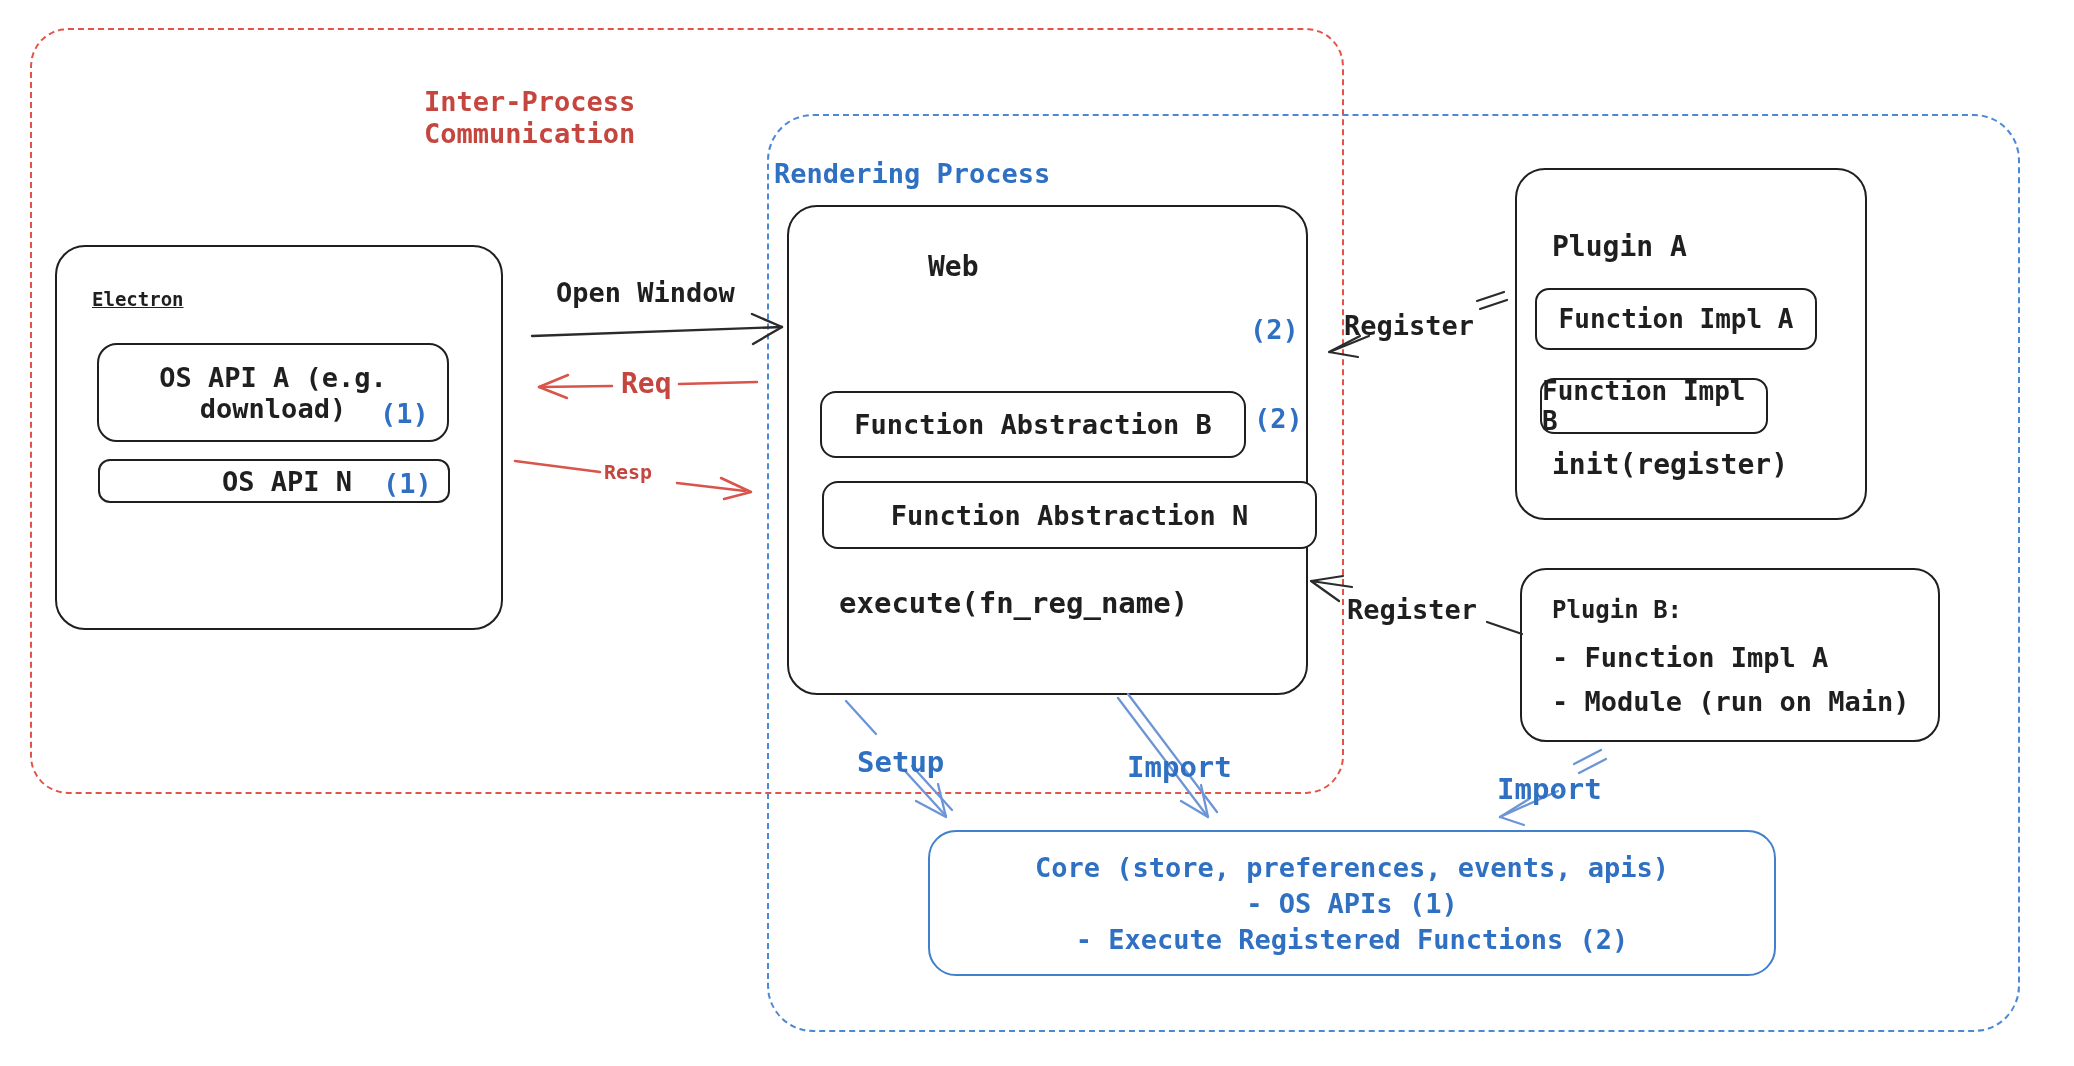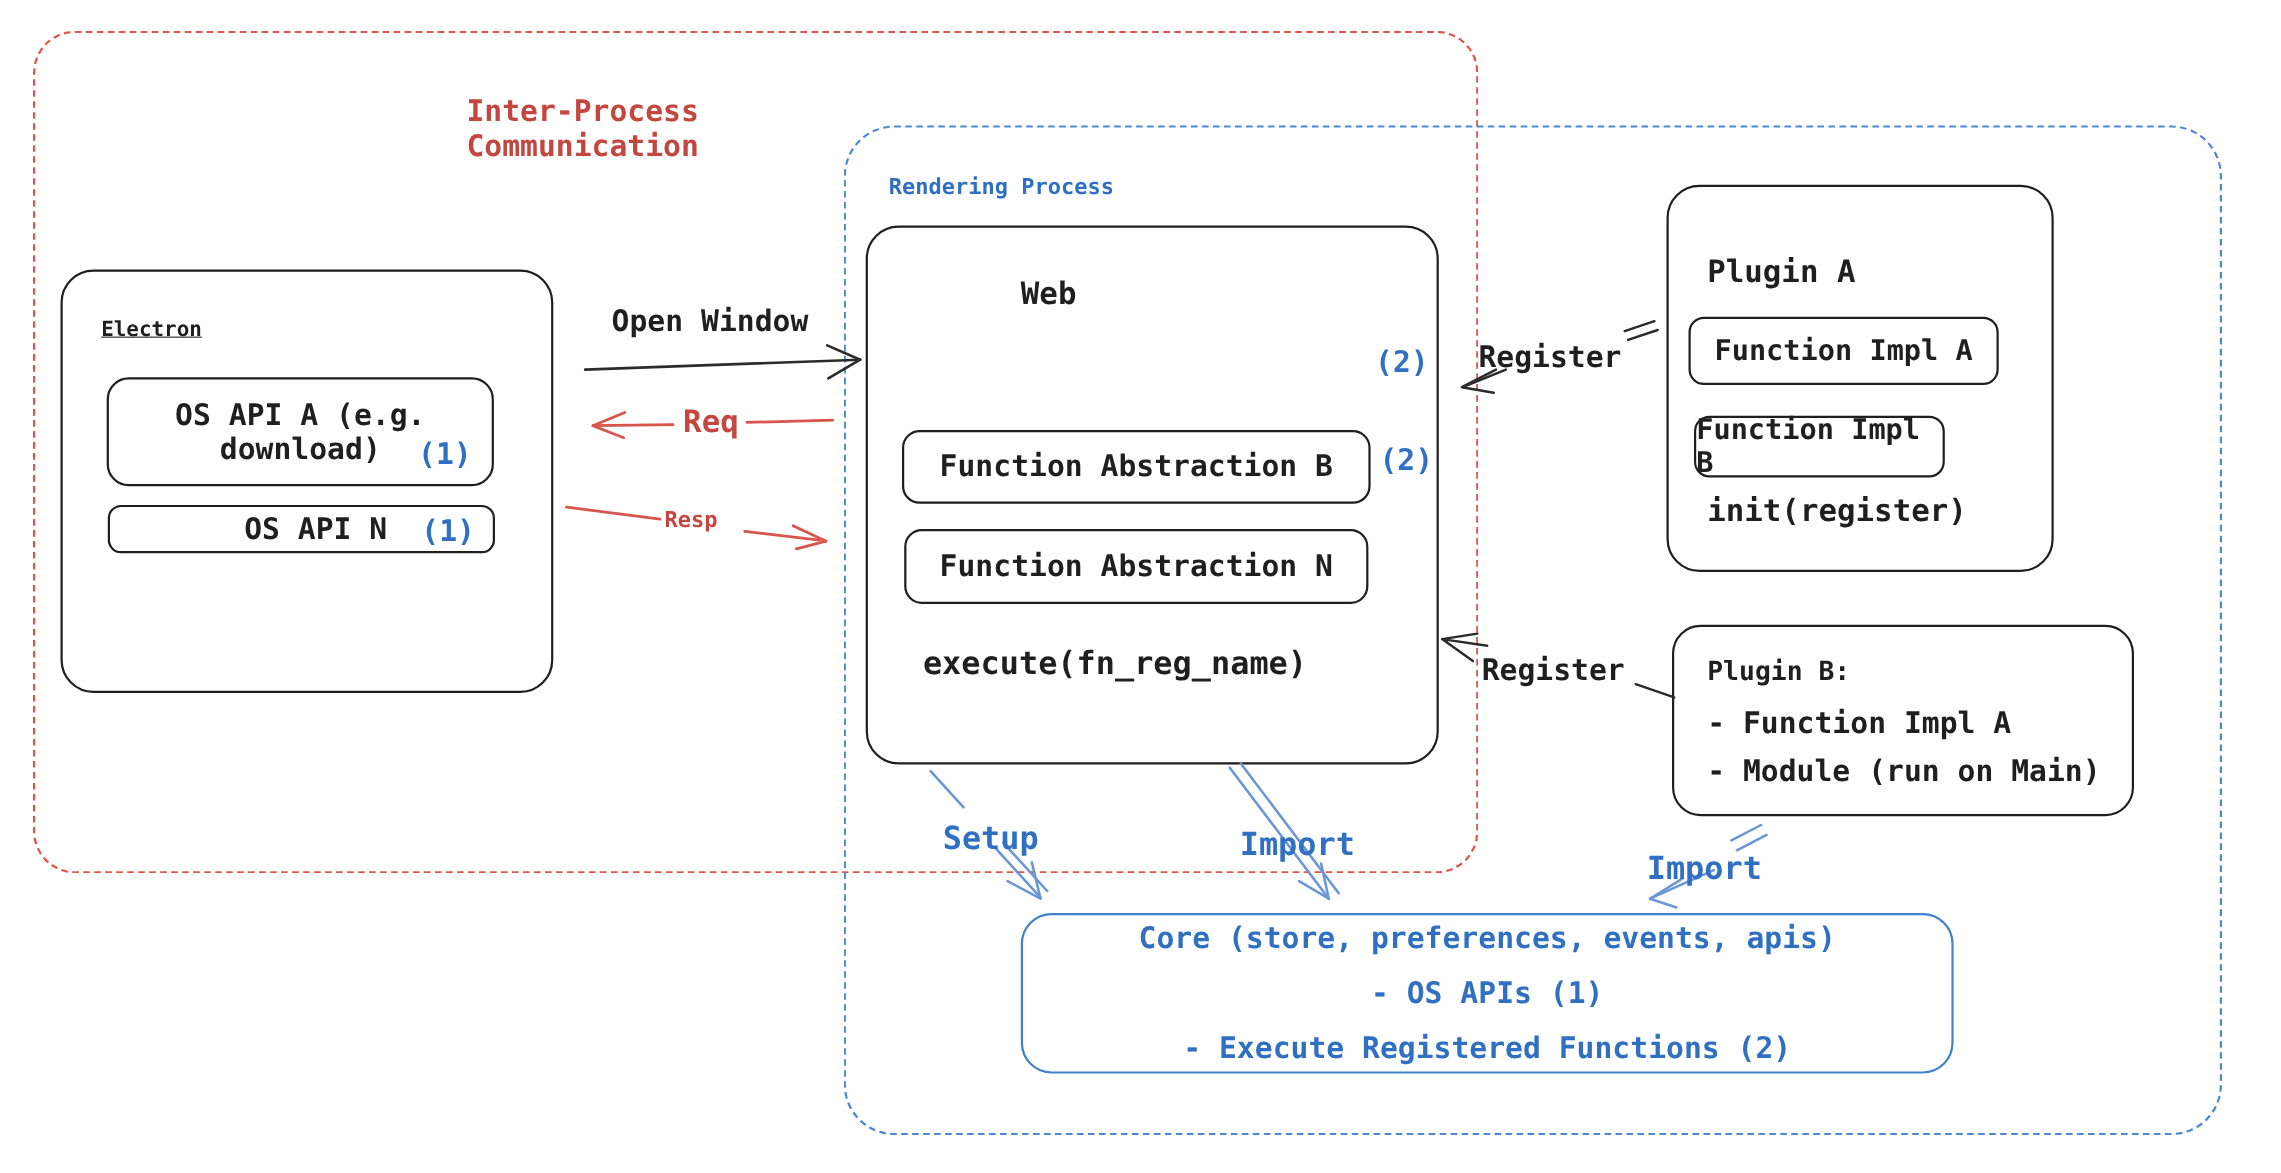--- a/index.html
+++ b/index.html
@@ -56,21 +56,21 @@
 
 <div id="canvas">
 
   <div class="dashed-frame" style="left:30px;top:28px;width:1310px;height:762px;border-color:#e2544a;border-radius:38px;"></div>
   <div class="dashed-frame" style="left:767px;top:114px;width:1249px;height:914px;border-color:#4c88d4;border-radius:46px;"></div>
 
   <div class="lbl red" style="left:424px;top:86px;font-size:27px;">
     <div>Inter-Process</div>
     <div>Communication</div>
   </div>
-  <div class="lbl blue" style="left:808px;top:158px;font-size:20px;">Rendering Process</div>
+  <div class="lbl blue" style="left:774px;top:158px;font-size:27px;">Rendering Process</div>
 
   <div class="node" style="left:55px;top:245px;width:448px;height:385px;border-radius:30px;"></div>
   <div class="lbl" style="left:92px;top:288px;font-size:19px;z-index:3;text-decoration:underline;">Electron</div>
 
   <div class="subnode" style="left:97px;top:343px;width:352px;height:99px;border-radius:20px;font-size:27px;flex-direction:column;">
     <div>OS API A (e.g.</div>
     <div>download)</div>
   </div>
   <div class="ref" style="left:380px;top:398px;font-size:27px;">(1)</div>
 
@@ -82,21 +82,21 @@
   <div class="node" style="left:787px;top:205px;width:521px;height:490px;border-radius:30px;"></div>
   <div class="lbl" style="left:928px;top:250px;font-size:28px;z-index:3;">Web</div>
 
   <div class="ref" style="left:1250px;top:314px;font-size:27px;">(2)</div>
 
   <div class="subnode" style="left:820px;top:391px;width:426px;height:67px;border-radius:16px;font-size:27px;">
     <span>Function Abstraction B</span>
   </div>
   <div class="ref" style="left:1254px;top:403px;font-size:27px;">(2)</div>
 
-  <div class="subnode" style="left:822px;top:481px;width:422px;height:68px;border-radius:16px;font-size:27px;">
+  <div class="subnode" style="left:822px;top:481px;width:495px;height:68px;border-radius:16px;font-size:27px;">
     <span>Function Abstraction N</span>
   </div>
 
   <div class="lbl" style="left:839px;top:586px;font-size:29px;z-index:3;">execute(fn_reg_name)</div>
 
   <div class="node" style="left:1515px;top:168px;width:352px;height:352px;border-radius:30px;"></div>
   <div class="lbl" style="left:1552px;top:230px;font-size:28px;z-index:3;">Plugin A</div>
 
   <div class="subnode" style="left:1535px;top:288px;width:282px;height:62px;border-radius:14px;font-size:26px;">
     <span>Function Impl A</span>
@@ -104,21 +104,21 @@
   <div class="subnode" style="left:1540px;top:378px;width:228px;height:56px;border-radius:14px;font-size:26px;">
     <span>Function Impl B</span>
   </div>
   <div class="lbl" style="left:1552px;top:448px;font-size:28px;z-index:3;">init(register)</div>
 
   <div class="node" style="left:1520px;top:568px;width:420px;height:174px;border-radius:26px;"></div>
   <div class="lbl" style="left:1552px;top:596px;font-size:24px;z-index:3;">Plugin B:</div>
   <div class="lbl" style="left:1552px;top:642px;font-size:27px;z-index:3;">- Function Impl A</div>
   <div class="lbl" style="left:1552px;top:686px;font-size:27px;z-index:3;">- Module (run on Main)</div>
 
-  <div class="centerlines" style="left:928px;top:830px;width:848px;height:146px;border:2.5px solid #4080cc;border-radius:28px;background:#ffffff;color:#2f70c2;font-size:27px;box-sizing:border-box;gap:19px;">
+  <div class="centerlines" style="left:928px;top:830px;width:848px;height:146px;border:2.5px solid #4080cc;border-radius:28px;background:#ffffff;color:#2f70c2;font-size:27px;box-sizing:border-box;gap:5px;">
     <div>Core (store, preferences, events, apis)</div>
     <div>- OS APIs (1)</div>
     <div>- Execute Registered Functions (2)</div>
   </div>
 
   <svg class="arrows" width="2074" height="1066" viewBox="0 0 2074 1066" fill="none">
 
     <g stroke="#2b2b2b" stroke-width="2.4" stroke-linecap="round">
       <path d="M532 336 L782 327"></path>
       <path d="M782 327 L752 314 M782 327 L753 344"></path>

